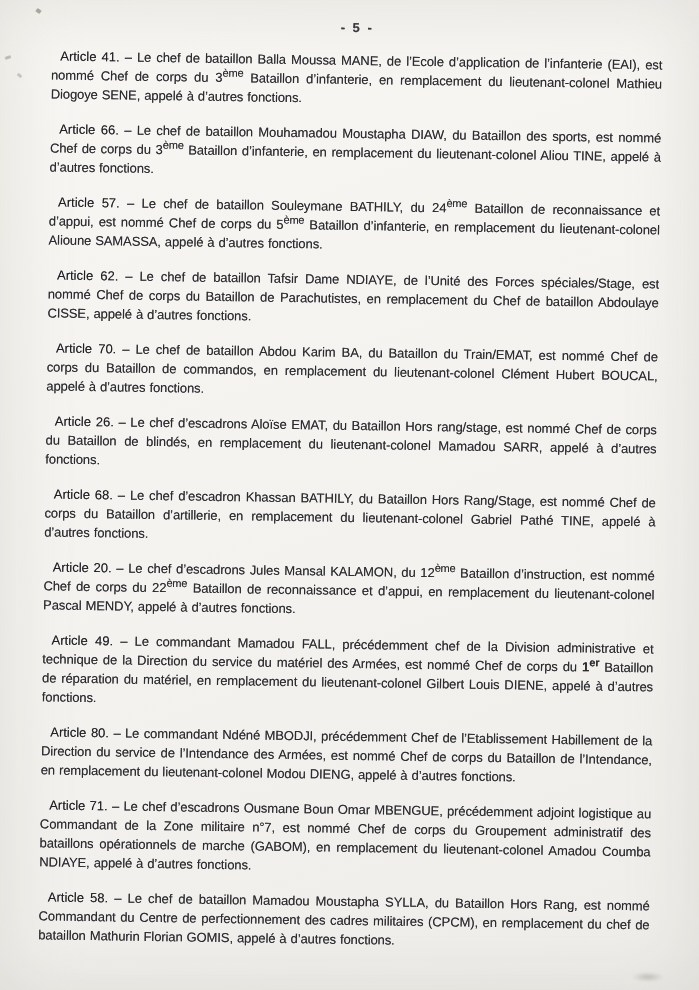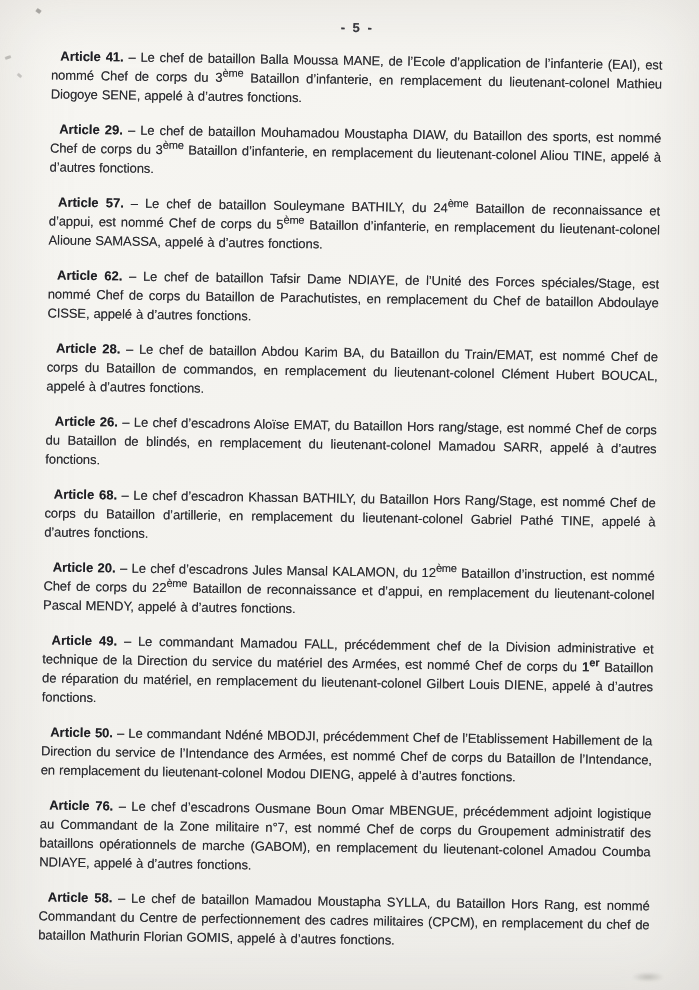--- a/index.html
+++ b/index.html
@@ -42,21 +42,21 @@
     font-size: 13px;
     line-height: 19px;
     text-align: justify;
     text-indent: 9px;
     letter-spacing: -0.1px;
     word-spacing: 0.5px;
     color: #2b2b30;
     text-shadow: 0 0 0.6px rgba(45,45,50,0.6);
   }
   .article .label {
-    font-weight: 700;
+    font-weight: 400;
     color: #1f1f24;
     letter-spacing: 0;
   }
   .article sup {
     font-size: 11px;
     line-height: 0;
     vertical-align: super;
     letter-spacing: -0.2px;
   }
   .speckle {
@@ -84,26 +84,26 @@
 <div class="page">
   <div class="speckle sp1"></div>
   <div class="speckle sp2"></div>
   <div class="speckle sp3"></div>
   <div class="smudge"></div>
 
   <div class="content">
     <div class="page-number">- 5 -</div>
     <div id="articles">
         <p class="article"><b class="label">Article 41.</b> – <span>Le chef de bataillon Balla Moussa MANE, de l’Ecole d’application de l’infanterie (EAI), est nommé Chef de corps du 3</span><sup>ème</sup><span> Bataillon d’infanterie, en remplacement du lieutenant-colonel Mathieu Diogoye SENE, appelé à d’autres fonctions.</span></p>
-        <p class="article"><b class="label">Article 29.</b> – <span>Le chef de bataillon Mouhamadou Moustapha DIAW, du Bataillon des sports, est nommé Chef de corps du 3</span><sup>ème</sup><span> Bataillon d’infanterie, en remplacement du lieutenant-colonel Aliou TINE, appelé à d’autres fonctions.</span></p>
+        <p class="article"><b class="label">Article 66.</b> – <span>Le chef de bataillon Mouhamadou Moustapha DIAW, du Bataillon des sports, est nommé Chef de corps du 3</span><sup>ème</sup><span> Bataillon d’infanterie, en remplacement du lieutenant-colonel Aliou TINE, appelé à d’autres fonctions.</span></p>
         <p class="article"><b class="label">Article 57.</b> – <span>Le chef de bataillon Souleymane BATHILY, du 24</span><sup>ème</sup><span> Bataillon de reconnaissance et d’appui, est nommé Chef de corps du 5</span><sup>ème</sup><span> Bataillon d’infanterie, en remplacement du lieutenant-colonel Alioune SAMASSA, appelé à d’autres fonctions.</span></p>
         <p class="article"><b class="label">Article 62.</b> – <span>Le chef de bataillon Tafsir Dame NDIAYE, de l’Unité des Forces spéciales/Stage, est nommé Chef de corps du Bataillon de Parachutistes, en remplacement du Chef de bataillon Abdoulaye CISSE, appelé à d’autres fonctions.</span></p>
-        <p class="article"><b class="label">Article 28.</b> – <span>Le chef de bataillon Abdou Karim BA, du Bataillon du Train/EMAT, est nommé Chef de corps du Bataillon de commandos, en remplacement du lieutenant-colonel Clément Hubert BOUCAL, appelé à d’autres fonctions.</span></p>
+        <p class="article"><b class="label">Article 70.</b> – <span>Le chef de bataillon Abdou Karim BA, du Bataillon du Train/EMAT, est nommé Chef de corps du Bataillon de commandos, en remplacement du lieutenant-colonel Clément Hubert BOUCAL, appelé à d’autres fonctions.</span></p>
         <p class="article"><b class="label">Article 26.</b> – <span>Le chef d’escadrons Aloïse EMAT, du Bataillon Hors rang/stage, est nommé Chef de corps du Bataillon de blindés, en remplacement du lieutenant-colonel Mamadou SARR, appelé à d’autres fonctions.</span></p>
         <p class="article"><b class="label">Article 68.</b> – <span>Le chef d’escadron Khassan BATHILY, du Bataillon Hors Rang/Stage, est nommé Chef de corps du Bataillon d’artillerie, en remplacement du lieutenant-colonel Gabriel Pathé TINE, appelé à d’autres fonctions.</span></p>
         <p class="article"><b class="label">Article 20.</b> – <span>Le chef d’escadrons Jules Mansal KALAMON, du 12</span><sup>ème</sup><span> Bataillon d’instruction, est nommé Chef de corps du 22</span><sup>ème</sup><span> Bataillon de reconnaissance et d’appui, en remplacement du lieutenant-colonel Pascal MENDY, appelé à d’autres fonctions.</span></p>
         <p class="article"><b class="label">Article 49.</b> – <span>Le commandant Mamadou FALL, précédemment chef de la Division administrative et technique de la Direction du service du matériel des Armées, est nommé Chef de corps du </span><span style="font-weight: 700;">1</span><sup style="font-weight: 700;">er</sup><span> Bataillon de réparation du matériel, en remplacement du lieutenant-colonel Gilbert Louis DIENE, appelé à d’autres fonctions.</span></p>
-        <p class="article"><b class="label">Article 50.</b> – <span>Le commandant Ndéné MBODJI, précédemment Chef de l’Etablissement Habillement de la Direction du service de l’Intendance des Armées, est nommé Chef de corps du Bataillon de l’Intendance, en remplacement du lieutenant-colonel Modou DIENG, appelé à d’autres fonctions.</span></p>
-        <p class="article"><b class="label">Article 76.</b> – <span>Le chef d’escadrons Ousmane Boun Omar MBENGUE, précédemment adjoint logistique au Commandant de la Zone militaire n°7, est nommé Chef de corps du Groupement administratif des bataillons opérationnels de marche (GABOM), en remplacement du lieutenant-colonel Amadou Coumba NDIAYE, appelé à d’autres fonctions.</span></p>
+        <p class="article"><b class="label">Article 80.</b> – <span>Le commandant Ndéné MBODJI, précédemment Chef de l’Etablissement Habillement de la Direction du service de l’Intendance des Armées, est nommé Chef de corps du Bataillon de l’Intendance, en remplacement du lieutenant-colonel Modou DIENG, appelé à d’autres fonctions.</span></p>
+        <p class="article"><b class="label">Article 71.</b> – <span>Le chef d’escadrons Ousmane Boun Omar MBENGUE, précédemment adjoint logistique au Commandant de la Zone militaire n°7, est nommé Chef de corps du Groupement administratif des bataillons opérationnels de marche (GABOM), en remplacement du lieutenant-colonel Amadou Coumba NDIAYE, appelé à d’autres fonctions.</span></p>
         <p class="article"><b class="label">Article 58.</b> – <span>Le chef de bataillon Mamadou Moustapha SYLLA, du Bataillon Hors Rang, est nommé Commandant du Centre de perfectionnement des cadres militaires (CPCM), en remplacement du chef de bataillon Mathurin Florian GOMIS, appelé à d’autres fonctions.</span></p>
       </div>
   </div>
 </div>
 
 </body></html>

